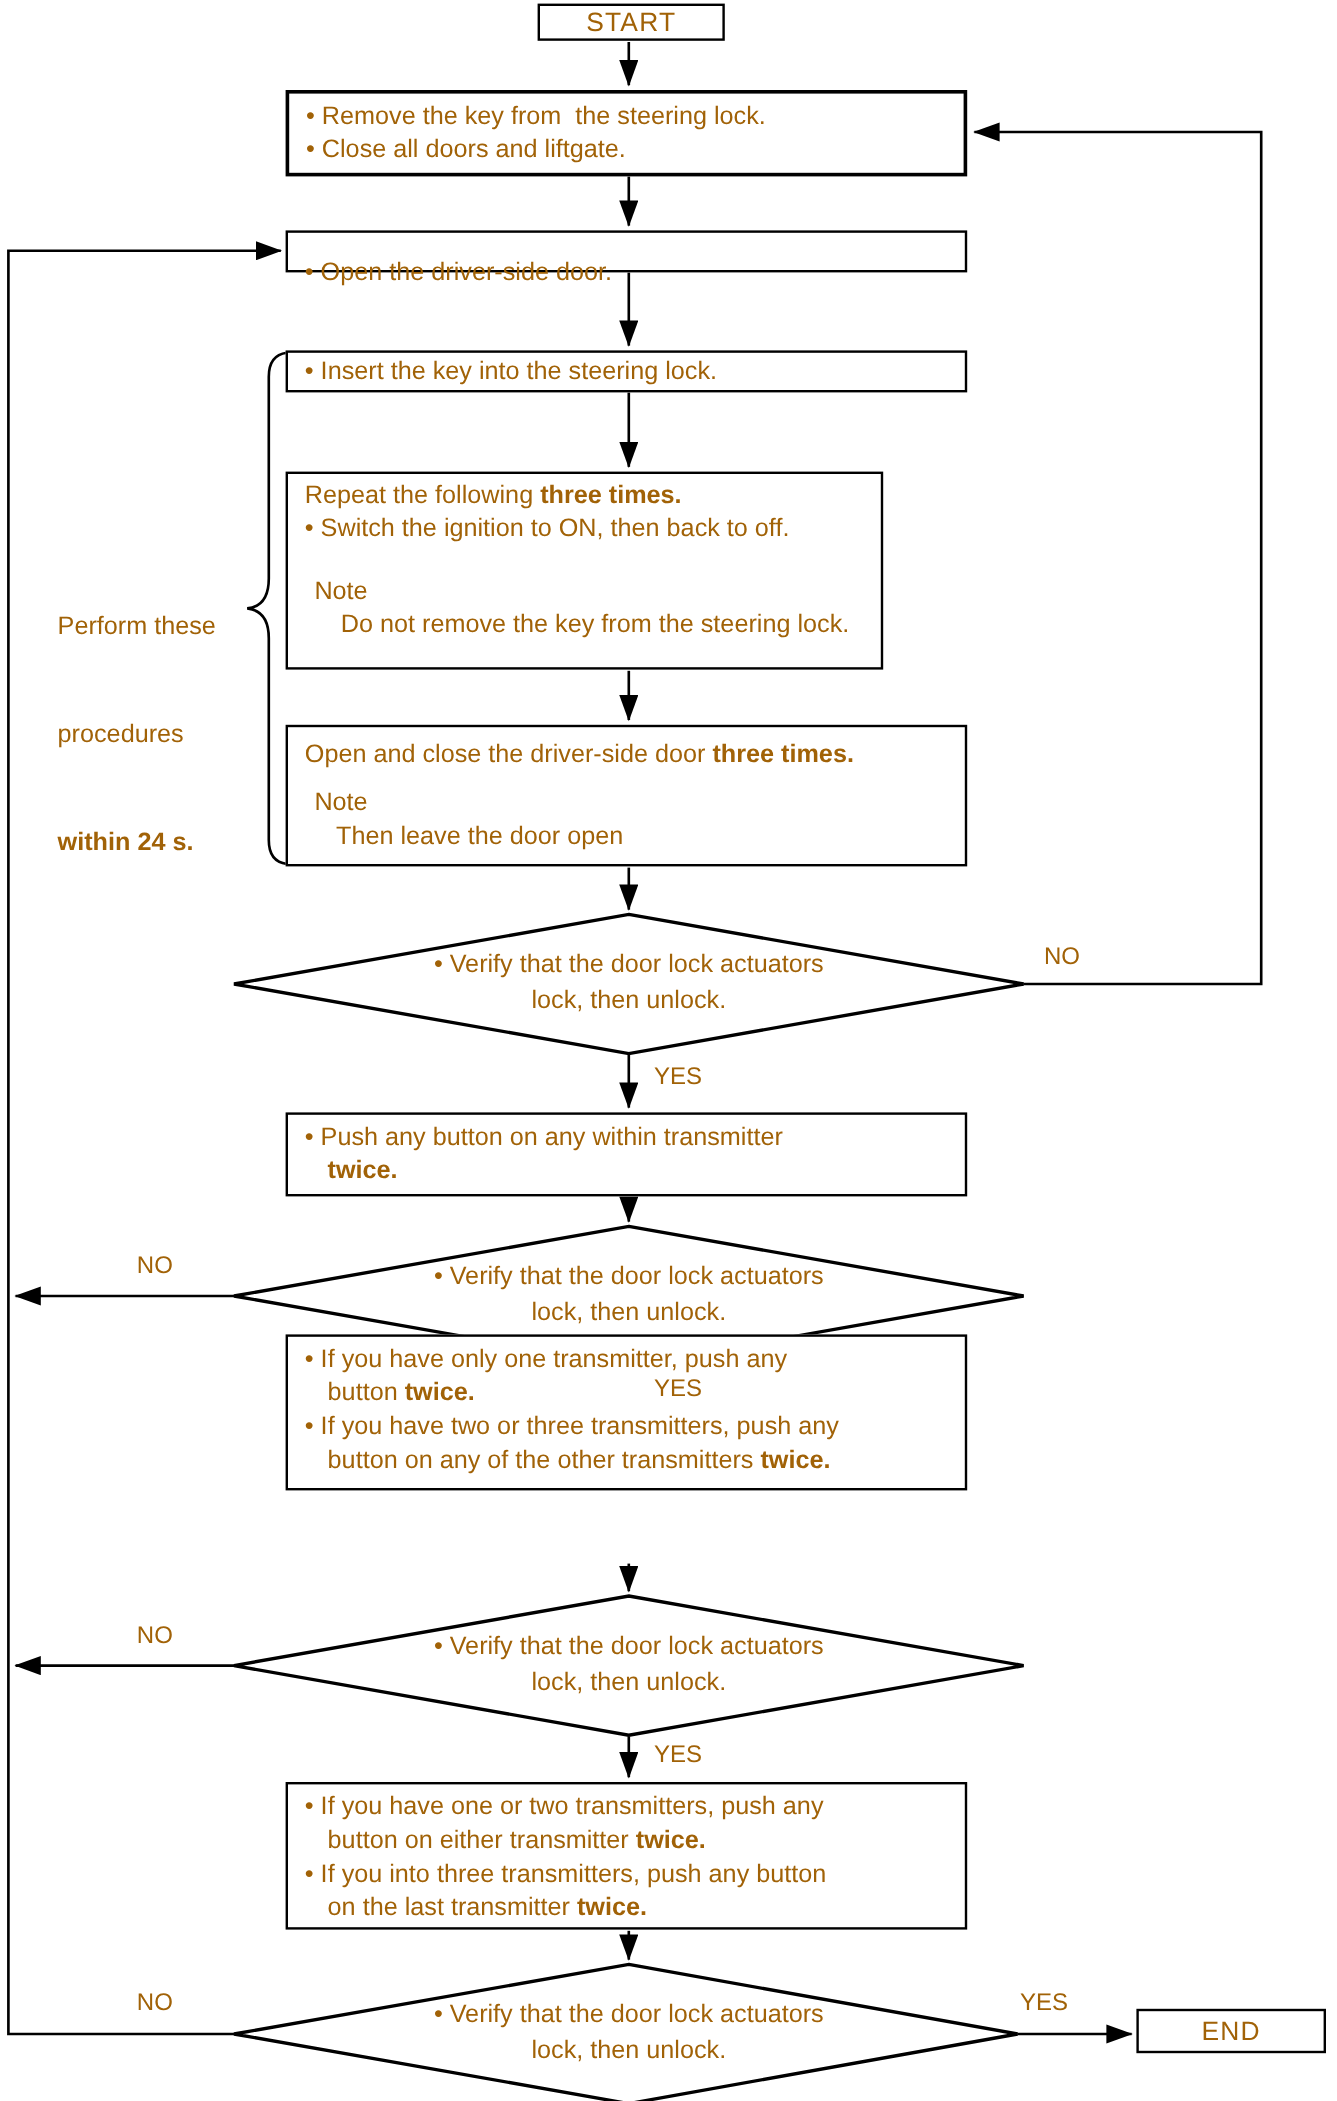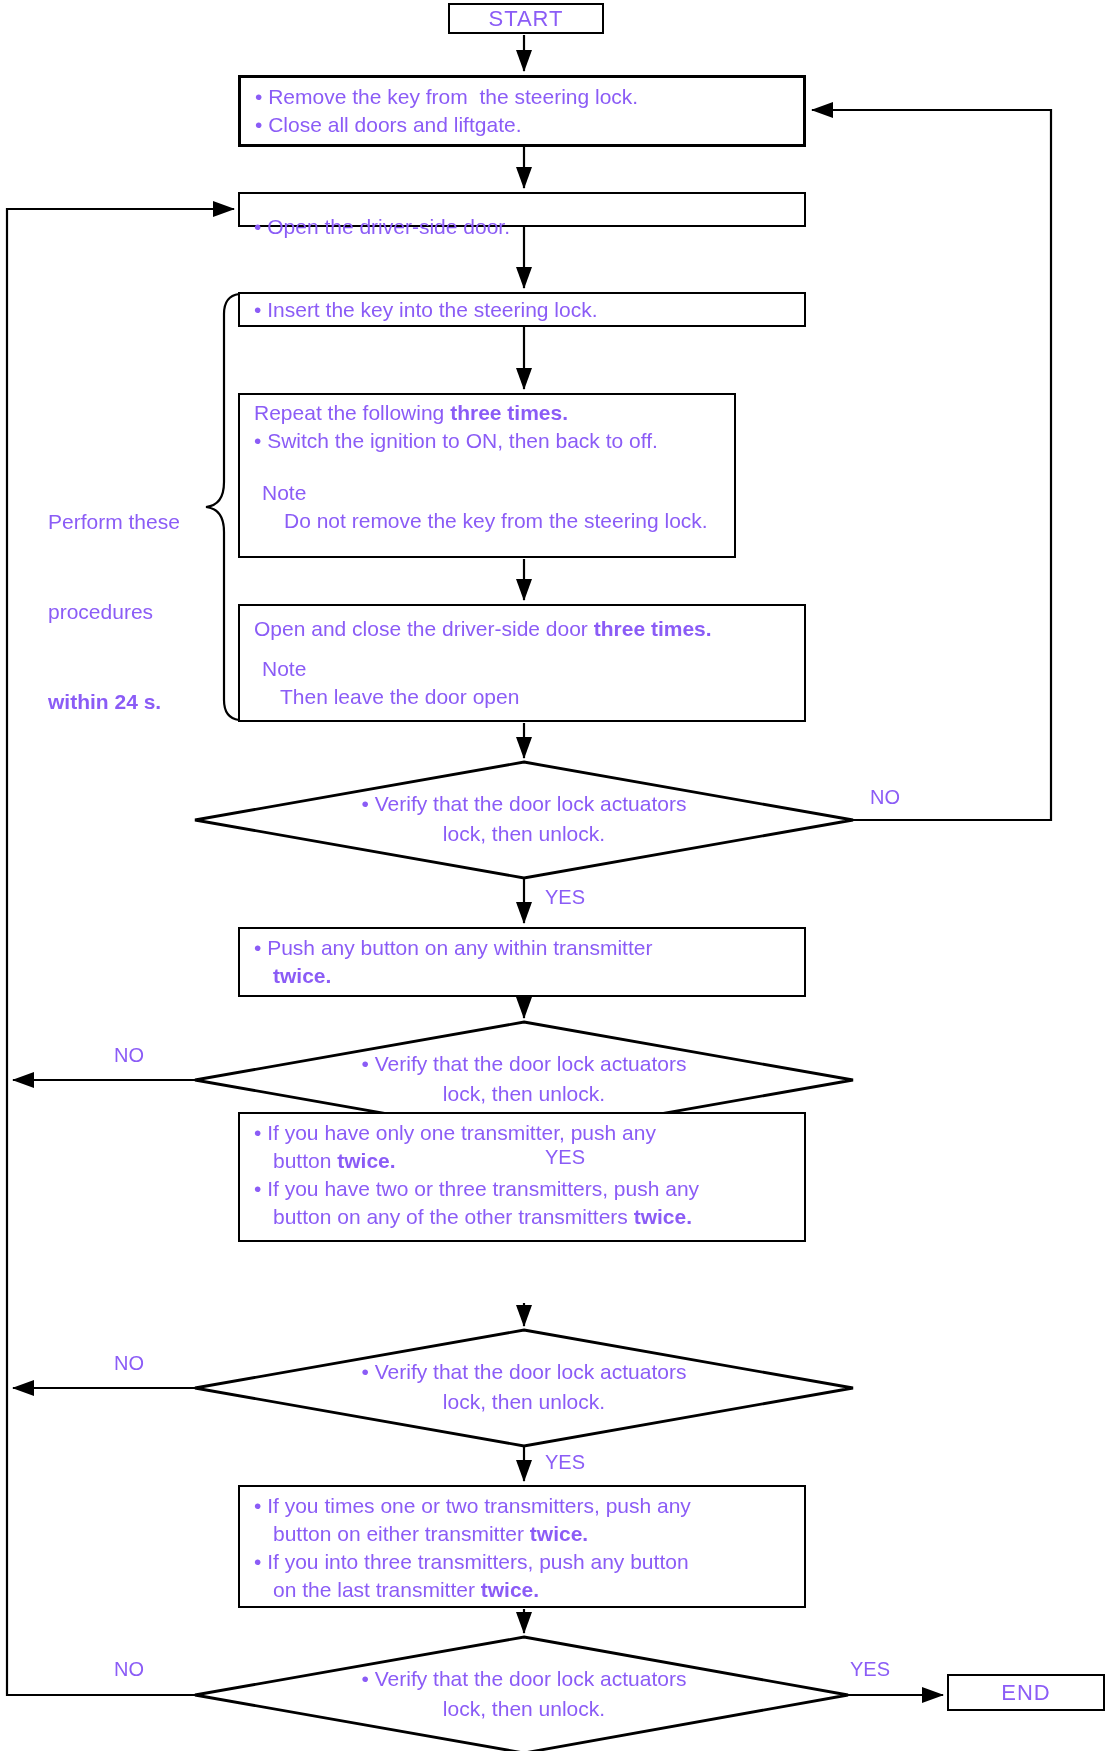--- a/index.html
+++ b/index.html
@@ -1,18 +1,18 @@
 <!DOCTYPE html>
 <html><head>
 <meta charset="utf-8">
 <style>
   html,body{margin:0;padding:0;background:#fff;}
   #canvas{
     position:relative;width:1114px;height:1751px;background:#ffffff;
-    font-family:"Liberation Sans","DejaVu Sans",sans-serif;color:#8b5cf6;overflow:hidden;
+    font-family:"Liberation Sans","DejaVu Sans",sans-serif;color:#a16207;overflow:hidden;
   }
   #wires{position:absolute;left:0;top:0;width:1114px;height:1751px;}
   .node{
     position:absolute;background:#fff;border:2.5px solid #000;box-sizing:border-box;
     font-size:21px;line-height:28px;padding:5px 10px 0 14px;
   }
   .terminal{
     position:absolute;background:#fff;border:2px solid #000;box-sizing:border-box;
     display:flex;align-items:center;justify-content:center;
     font-size:22px;letter-spacing:1px;
@@ -115,21 +115,21 @@
   </div>
 
   <div class="node" style="left:238px;top:1112px;width:568px;height:130px;">
     <div class="line">• If you have only one transmitter, push any</div>
     <div class="line ind"><span>button </span><b>twice.</b></div>
     <div class="line">• If you have two or three transmitters, push any</div>
     <div class="line ind"><span>button on any of the other transmitters </span><b>twice.</b></div>
   </div>
 
   <div class="node" style="left:238px;top:1485px;width:568px;height:123px;">
-    <div class="line">• If you times one or two transmitters, push any</div>
+    <div class="line">• If you have one or two transmitters, push any</div>
     <div class="line ind"><span>button on either transmitter </span><b>twice.</b></div>
     <div class="line">• If you into three transmitters, push any button</div>
     <div class="line ind"><span>on the last transmitter </span><b>twice.</b></div>
   </div>
 
   <div class="dtext" style="top:789px;">
     <div>• Verify that the door lock actuators</div>
     <div>lock, then unlock.</div>
   </div>
   <div class="dtext" style="top:1049px;">

